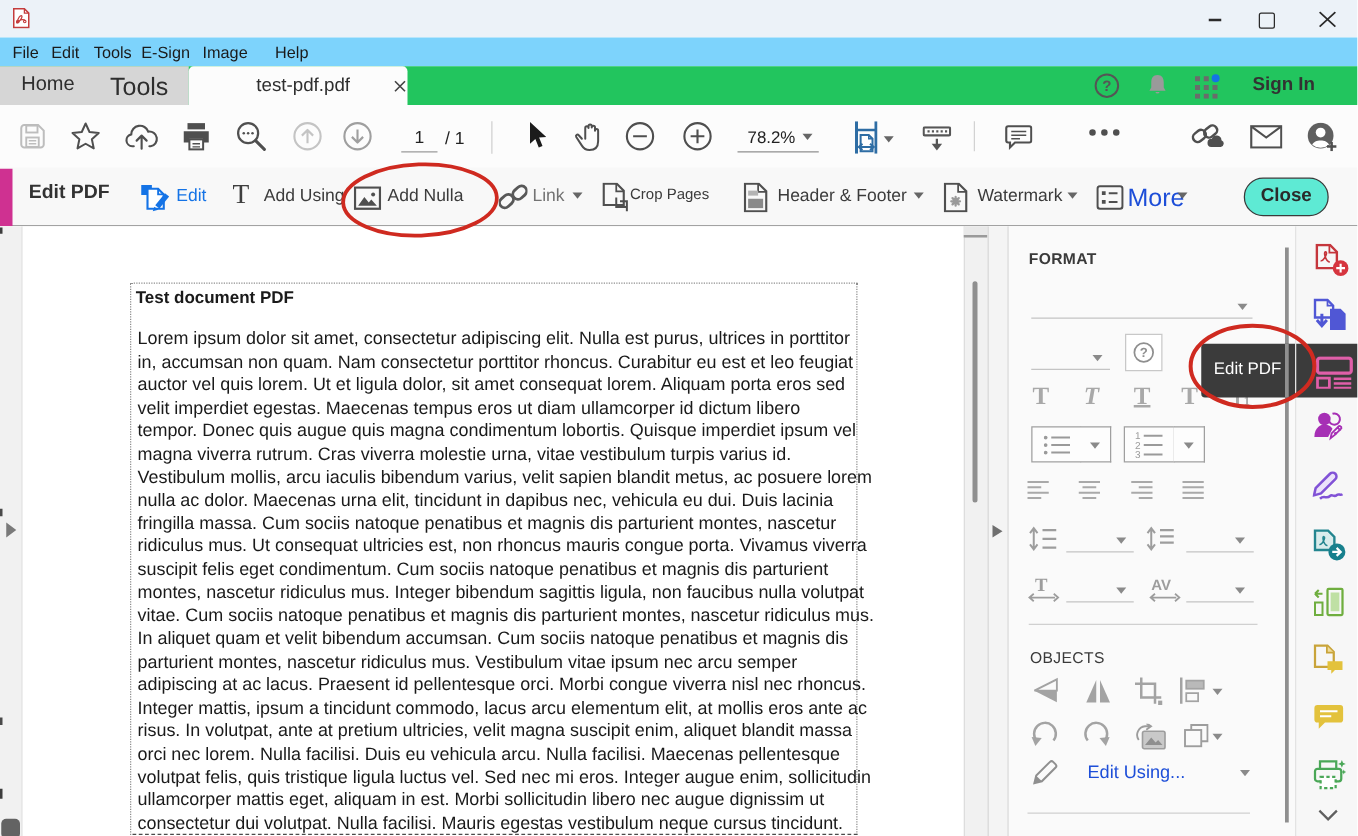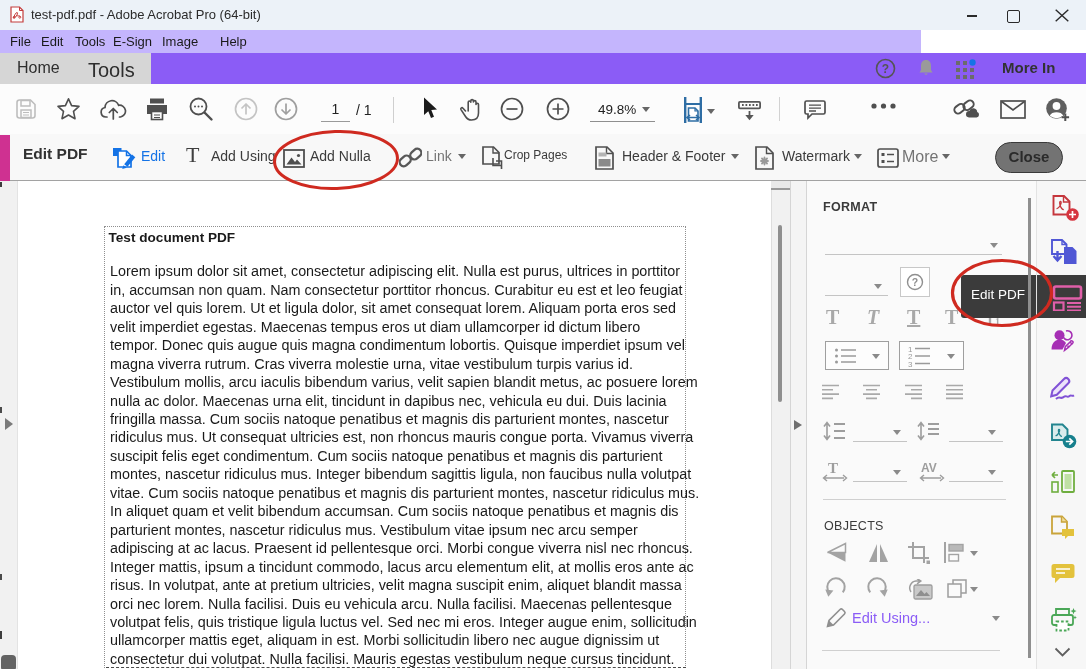--- a/index.html
+++ b/index.html
@@ -10,41 +10,46 @@
 <body>
 
 <div class="abs" style="left:0;top:0;width:1086px;height:30px;background:#ecf2f8">
   <svg class="abs" style="left:10px;top:6px" width="14" height="17" viewBox="0 0 14 17">
     <path d="M1 1 h8.5 L13 4.5 V16 H1 Z" fill="#fff" stroke="#c43c3c" stroke-width="1.2"></path>
     <path d="M9.5 1 V4.5 H13" fill="none" stroke="#c43c3c" stroke-width="1"></path>
     <path d="M3.5 12 C4.3 9.5 5.8 6.5 7 6.5 C8 6.5 7.6 8.4 6.3 10 C5.4 11.1 4 12 3.5 12 Z M6.3 10 C7.5 9.6 9.6 9.7 10.4 10.6" fill="none" stroke="#c43c3c" stroke-width="1"></path>
     <circle cx="4.2" cy="11.3" r="1" fill="none" stroke="#c43c3c" stroke-width="0.9"></circle>
     <circle cx="9.8" cy="11.2" r="1" fill="none" stroke="#c43c3c" stroke-width="0.9"></circle>
   </svg>
-  <div class="abs" style="left:31px;top:7px;font-size:13px;color:#2b2b2b">test-pdf.pdf - Adobe Acrobat Pro (64-bit)</div>
   <div class="abs" style="left:967px;top:15px;width:10px;height:1.5px;background:#2a2a2a"></div>
   <div class="abs" style="left:1007px;top:10px;width:13px;height:13px;border:1.4px solid #2a2a2a;border-radius:2px"></div>
   <svg class="abs" style="left:1055px;top:9px" width="14" height="13" viewBox="0 0 14 13">
       <path d="M0.7 0.7 L13.3 12.3 M13.3 0.7 L0.7 12.3" stroke="#2a2a2a" stroke-width="1.4"></path>
     </svg>
 </div>
 
-<div class="abs" style="left:0;top:30px;width:921px;height:23px;background:#c4b5fd;font-size:13px;color:#1a1a1a">
+<div class="abs" style="left:0;top:30px;width:1086px;height:23px;background:#7dd3fc;font-size:13px;color:#1a1a1a">
   <span class="abs" style="left:10px;top:4px">File</span>
   <span class="abs" style="left:41px;top:4px">Edit</span>
   <span class="abs" style="left:75px;top:4px">Tools</span>
   <span class="abs" style="left:113px;top:4px">E-Sign</span>
   <span class="abs" style="left:162px;top:4px">Image</span>
   <span class="abs" style="left:220px;top:4px">Help</span>
 </div>
 
-<div class="abs" style="left:0;top:53px;width:1086px;height:31px;background:#8b5cf6">
+<div class="abs" style="left:0;top:53px;width:1086px;height:31px;background:#22c55e">
   <div class="abs" style="left:0;top:0;width:151px;height:31px;background:#d6d6d6"></div>
   <div class="abs" style="left:17px;top:6px;font-size:16px;color:#2e2e2e">Home</div>
   <div class="abs" style="left:88px;top:6px;font-size:20px;color:#2e2e2e">Tools</div>
+  <div class="abs" style="left:151px;top:0;width:175px;height:31px;background:#fcfcfc;border-radius:4px 4px 0 0">
+    <div class="abs" style="left:54px;top:7px;font-size:15px;color:#2e2e2e">test-pdf.pdf</div>
+    <svg class="abs" style="left:164px;top:11px" width="10" height="10" viewBox="0 0 10 10">
+        <path d="M1 1 L9 9 M9 1 L1 9" stroke="#444" stroke-width="1.3"></path>
+      </svg>
+  </div>
 
   <svg class="abs" style="left:875px;top:5px" width="21" height="21" viewBox="0 0 21 21">
     <circle cx="10.5" cy="10.5" r="9" fill="none" stroke="#555" stroke-width="1.6"></circle>
     <text x="10.5" y="15" font-size="12" font-weight="bold" fill="#555" text-anchor="middle" font-family="Liberation Sans">?</text>
   </svg>
   <svg class="abs" style="left:917px;top:5px" width="18" height="20" viewBox="0 0 18 20">
     <path d="M9 2 C5.5 2 4 4.5 4 8 L4 12 L2.5 14.5 L15.5 14.5 L14 12 L14 8 C14 4.5 12.5 2 9 2 Z" fill="#9a9a9a"></path>
     <path d="M7.3 15.5 a1.8 1.8 0 0 0 3.4 0 Z" fill="#9a9a9a"></path>
   </svg>
   <svg class="abs" style="left:956px;top:6px" width="24" height="20" viewBox="0 0 24 20">
@@ -53,21 +58,21 @@
         <rect x="7" y="2" width="4" height="4"></rect>
       <rect x="0" y="9" width="4" height="4"></rect>
         <rect x="7" y="9" width="4" height="4"></rect>
         <rect x="14" y="9" width="4" height="4"></rect>
       <rect x="0" y="16" width="4" height="4"></rect>
         <rect x="7" y="16" width="4" height="4"></rect>
         <rect x="14" y="16" width="4" height="4"></rect>
     </g>
     <circle cx="16.5" cy="3.5" r="3.2" fill="#1473e6"></circle>
   </svg>
-  <div class="abs" style="left:1002px;top:6px;font-size:15px;font-weight:bold;color:#323232">More In</div>
+  <div class="abs" style="left:1002px;top:6px;font-size:15px;font-weight:bold;color:#323232">Sign In</div>
 </div>
 
 <div class="abs" id="toolbar" style="left:0;top:84px;width:1086px;height:50px;background:#fcfcfc">
 
   <svg class="abs" style="left:15px;top:14px" width="22" height="22" viewBox="0 0 22 22">
     <path d="M2 4.5 A2.5 2.5 0 0 1 4.5 2 L15.5 2 L20 6.5 L20 17.5 A2.5 2.5 0 0 1 17.5 20 L4.5 20 A2.5 2.5 0 0 1 2 17.5 Z" fill="none" stroke="#bdbdbd" stroke-width="1.6"></path>
     <rect x="6" y="2.5" width="9" height="5.5" fill="none" stroke="#bdbdbd" stroke-width="1.5"></rect>
     <rect x="6" y="12" width="10" height="7.5" fill="none" stroke="#bdbdbd" stroke-width="1.5"></rect>
     <path d="M8 14.5 h6 M8 17 h6" stroke="#bdbdbd" stroke-width="1.2"></path>
   </svg>
@@ -122,21 +127,21 @@
     <circle cx="12" cy="12" r="10.5" fill="none" stroke="#4f4f4f" stroke-width="1.7"></circle>
     <path d="M6.5 12 h11" stroke="#4f4f4f" stroke-width="1.7"></path>
   </svg>
 
   <svg class="abs" style="left:546px;top:13px" width="24" height="24" viewBox="0 0 24 24">
     <circle cx="12" cy="12" r="10.5" fill="none" stroke="#4f4f4f" stroke-width="1.7"></circle>
     <path d="M6.5 12 h11 M12 6.5 v11" stroke="#4f4f4f" stroke-width="1.7"></path>
   </svg>
 
   <div class="abs" style="left:590px;top:12px;width:65px;height:26px;border-bottom:1.5px solid #8f8f8f">
-    <span class="abs" style="left:8px;top:6px;font-size:13.5px;color:#222">49.8%</span>
+    <span class="abs" style="left:8px;top:6px;font-size:13.5px;color:#222">78.2%</span>
     <div class="tri-d abs" style="left:52px;top:11px"></div>
   </div>
 
   <svg class="abs" style="left:684px;top:13px" width="18" height="26" viewBox="0 0 18 26">
     <path d="M1.2 0 V26 M16.8 0 V26" stroke="#2e6da4" stroke-width="2.4"></path>
     <path d="M1.2 7 H16.8" stroke="#2e6da4" stroke-width="2"></path>
     <path d="M4.5 11 h6.5 l3 3 v10 h-9.5 Z" fill="#fff" stroke="#2e6da4" stroke-width="1.6"></path>
     <path d="M11 11 v3 h3" fill="none" stroke="#2e6da4" stroke-width="1.2"></path>
     <path d="M3.5 20.5 H14.5 M6 18 L3 20.5 L6 23 M12 18 L15 20.5 L12 23" fill="none" stroke="#2e6da4" stroke-width="1.6"></path>
   </svg>
@@ -240,24 +245,24 @@
   </svg>
   <div class="abs" style="left:782px;top:14px;font-size:14px;color:#3b3b3b">Watermark</div>
   <div class="tri-d abs" style="left:854px;top:20px"></div>
 
   <svg class="abs" style="left:877px;top:14px" width="22" height="20" viewBox="0 0 22 20">
     <rect x="1" y="1" width="20" height="18" rx="2" fill="none" stroke="#4f4f4f" stroke-width="1.7"></rect>
     <rect x="4.5" y="5" width="3" height="3" fill="#4f4f4f"></rect>
     <path d="M10 6.5 h7 M10 13.5 h7" stroke="#4f4f4f" stroke-width="1.6"></path>
     <rect x="4.5" y="12" width="3" height="3" fill="#4f4f4f"></rect>
   </svg>
-  <div class="abs" style="left:902px;top:14px;font-size:16px;color:#737373">More</div>
+  <div class="abs" style="left:902px;top:14px;font-size:20px;color:#1d4ed8">More</div>
   <div class="tri-d abs" style="left:942px;top:20px"></div>
 
-  <div class="abs" style="left:995px;top:8px;width:68px;height:31px;border:1.6px solid #3a3a3a;border-radius:16px;text-align:center;line-height:28px;font-size:15px;font-weight:bold;color:#2a2a2a;background:#737373">Close</div>
+  <div class="abs" style="left:995px;top:8px;width:68px;height:31px;border:1.6px solid #3a3a3a;border-radius:16px;text-align:center;line-height:28px;font-size:15px;font-weight:bold;color:#2a2a2a;background:#5eead4">Close</div>
 </div>
 
 <svg class="abs" style="left:270px;top:127px;pointer-events:none;z-index:30" width="132" height="66" viewBox="0 0 132 66">
   <ellipse cx="66" cy="33" rx="61.5" ry="28.5" fill="none" stroke="#cf2a20" stroke-width="3" transform="rotate(-2 66 33)"></ellipse>
 </svg>
 
 <div class="abs" id="main" style="left:0;top:181px;width:1086px;height:488px;background:#fff;overflow:hidden">
 
   <div class="abs" style="left:0;top:0;width:18px;height:488px;background:#f1f1f1;border-right:1px solid #e3e3e3"></div>
   <div class="abs" style="left:0;top:1px;width:2px;height:5px;background:#3d3d3d"></div>
@@ -402,21 +407,21 @@
     <svg class="abs" style="left:140px;top:398px" width="20" height="20" viewBox="0 0 20 20">
       <rect x="1" y="5" width="13" height="13" fill="#fafafa" stroke="#9d9d9d" stroke-width="1.5"></rect>
       <path d="M6 5 L6 1 L19 1 L19 14 L14 14" fill="none" stroke="#9d9d9d" stroke-width="1.5"></path>
     </svg>
     <div class="tri-d abs" style="left:163px;top:406px;border-top-color:#8a8a8a"></div>
 
     <svg class="abs" style="left:19px;top:426px" width="21" height="21" viewBox="0 0 21 21">
       <path d="M1.5 19.5 L3 13.5 L14 2.5 A1.8 1.8 0 0 1 16.5 2.5 L18.5 4.5 A1.8 1.8 0 0 1 18.5 7 L7.5 18 Z" fill="none" stroke="#8f8f8f" stroke-width="1.6"></path>
       <path d="M1.5 19.5 L3 13.5 L7.5 18 Z" fill="#8f8f8f"></path>
     </svg>
-    <div class="abs" style="left:45px;top:429px;font-size:14.5px;color:#8b5cf6">Edit Using...</div>
+    <div class="abs" style="left:63px;top:429px;font-size:14.5px;color:#1d4ed8">Edit Using...</div>
     <div class="tri-d abs" style="left:185px;top:435px;border-top-color:#8a8a8a"></div>
     <div class="abs" style="left:15px;top:469px;width:178px;height:1px;background:#d0d0d0"></div>
   </div>
 
   <div class="abs" style="left:1028px;top:17px;width:3px;height:460px;background:#8f8f8f"></div>
 
   <div class="abs" id="tools" style="left:1036px;top:0;width:50px;height:488px;background:#f7f7f7;border-left:1px solid #e3e3e3">
 
     <div class="abs" style="left:0;top:94px;width:50px;height:43px;background:#3b3b3b"></div>
 

